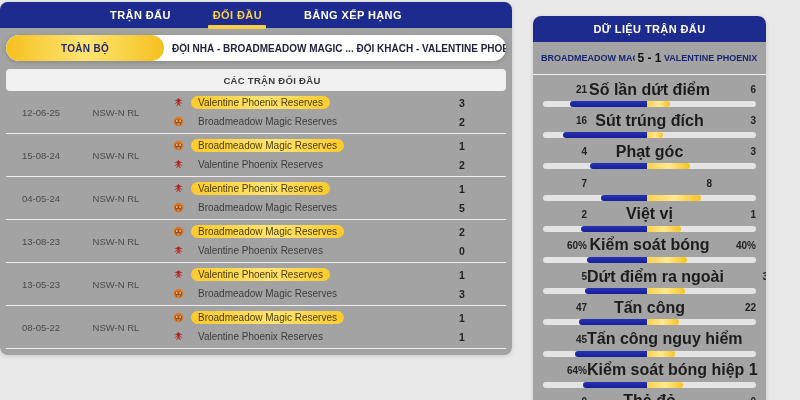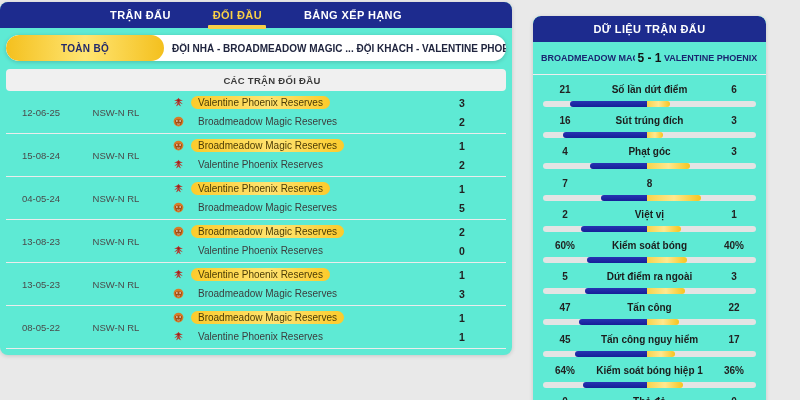--- a/index.html
+++ b/index.html
@@ -5,21 +5,21 @@
   * { box-sizing: border-box; margin: 0; padding: 0; }
   html,body { width: 800px; height: 400px; }
   body {
     background: #e9e9e9;
     font-family: "Liberation Sans", sans-serif;
     position: relative;
     overflow: hidden;
   }
   .card {
     position: absolute;
-    background: #5eead4;
+    background: #a3a3a3;
     border-radius: 8px;
     box-shadow: 0 1px 4px rgba(0,0,0,.15);
   }
   #left-card  { left: 0;    top: 2px; width: 512px; height: 353px; }
   #right-card { left: 533px; top: 16px; width: 233px; height: 396px; overflow: hidden; }
 
   
   .navbar {
     height: 26px; background: #1d2b8e; border-radius: 8px 8px 0 0;
     display: flex; justify-content: center; align-items: center; gap: 42px;
@@ -82,22 +82,22 @@
     height:33px; display:grid; grid-template-columns:94px 1fr 94px;
     align-items:center; padding:0 8px; border-bottom:1px solid #eee;
   }
   .sr-home, .sr-away { font-size:9px; font-weight:bold; color:#1a2570; white-space:nowrap; overflow:hidden; }
   .sr-away { text-align:right; }
   .sr-score { text-align:center; font-size:12px; font-weight:bold; color:#111; }
 
   .stats { padding:5px 10px 0; }
   .stat-row { height:31.2px; }
   .stat-labels { display:grid; grid-template-columns:44px 1fr 44px; align-items:center; height:19px; }
-  .sv { font-size:10px; font-weight:bold; color:#222; text-align:center; }
-  .sl { font-size:10px; font-weight:bold; color:#1c1c1c; text-align:center; white-space:nowrap; }
+  .sv { font-size:10px; font-weight:bold; color:#222; text-align:right; }
+  .sl { font-size:16px; font-weight:bold; color:#1c1c1c; text-align:center; white-space:nowrap; }
   .bar { position:relative; height:6px; background:#e4e4e4; border-radius:3px; margin-top:2px; }
   .bar-home {
     position:absolute; top:0; height:6px;
     background:linear-gradient(180deg,#2733b2,#161f97);
     border-radius:3px 0 0 3px;
   }
   .bar-away {
     position:absolute; top:0; height:6px;
     background:linear-gradient(90deg,#f8d34b,#ffe88f,#f7c41f);
     border-radius:0 3px 3px 0;

